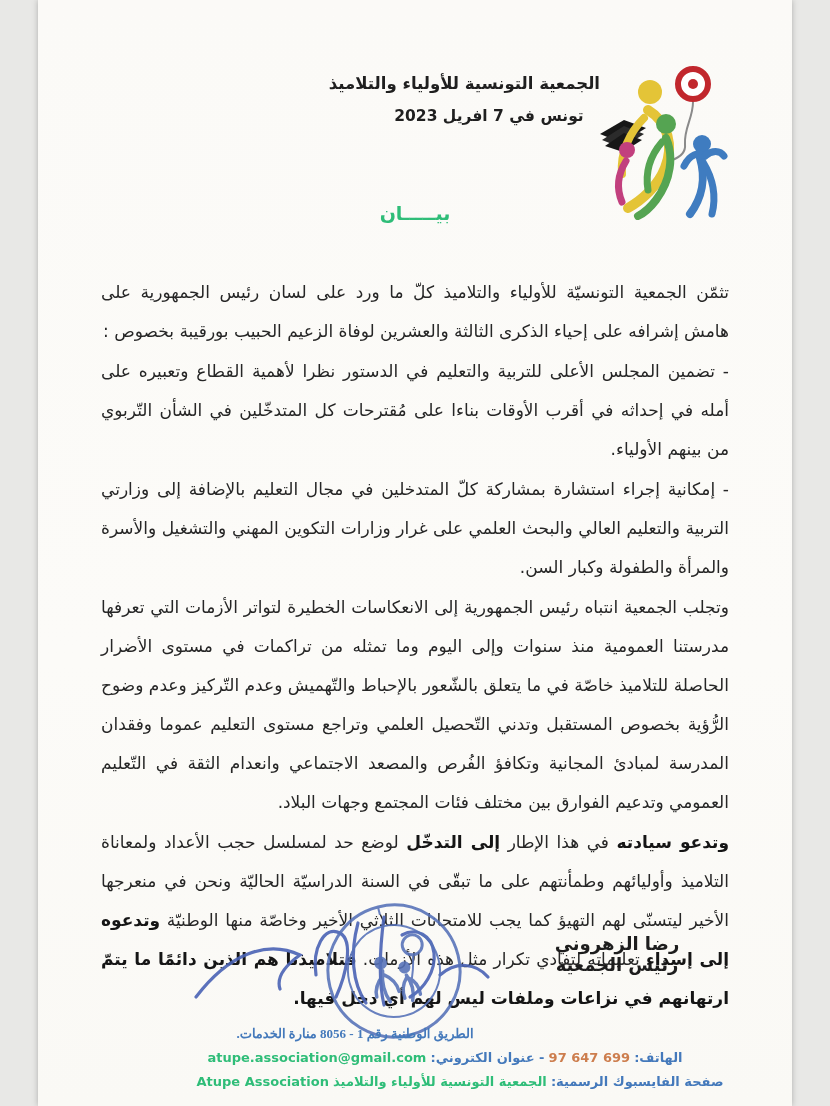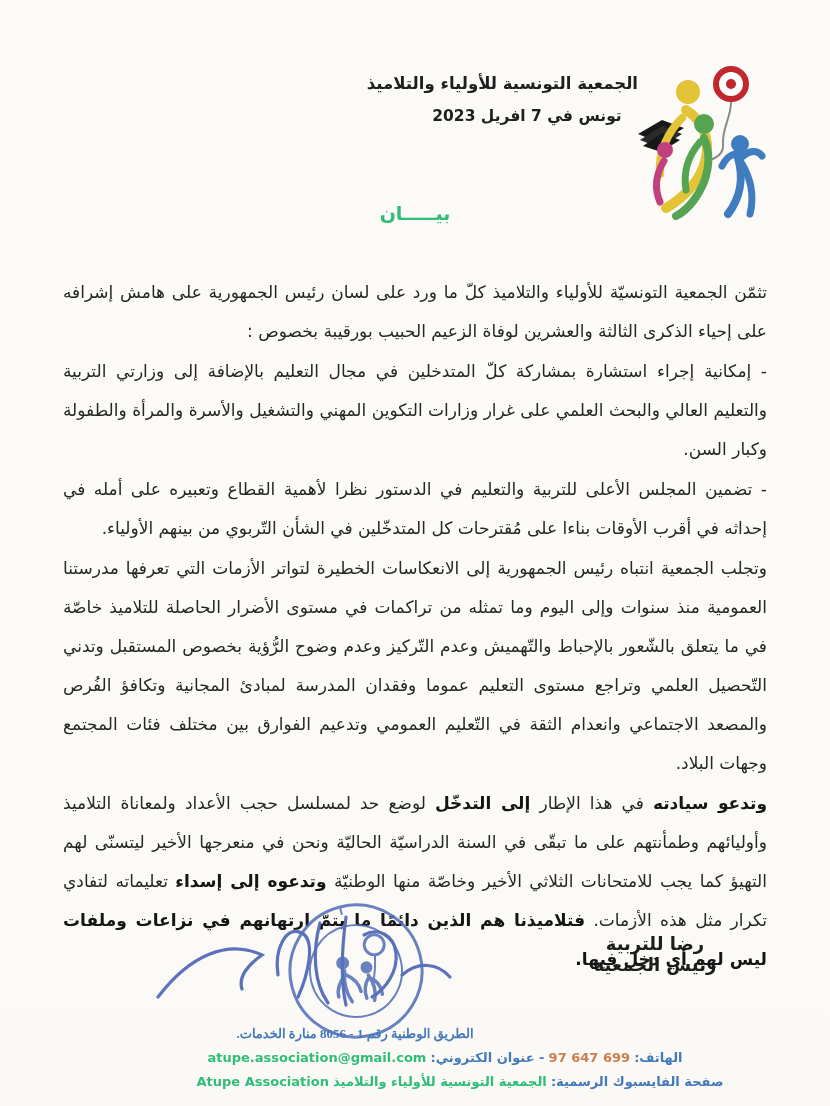--- a/index.html
+++ b/index.html
@@ -1,19 +1,19 @@
 <!DOCTYPE html>
 <html dir="rtl" lang="ar"><head>
 <meta charset="utf-8">
 <style>
   * { margin:0; padding:0; box-sizing:border-box; }
   html,body { background:#e8e8e6; }
   body { font-family:"DejaVu Sans", sans-serif; }
   .page {
-    position:relative; width:830px; height:1106px; margin:0 auto;
+    position:relative; width:754px; height:1106px; margin:0 auto;
     background:linear-gradient(180deg,#fbfaf7 0%, #fcfbf8 60%, #faf9f5 100%);
     overflow:hidden; color:#272727;
     box-shadow:0 0 6px rgba(0,0,0,.25);
   }
   
   .header-text{ position:absolute; top:74px; right:192px; width:222px; text-align:center; }
   .org-name{ font-size:16.5px; font-weight:700; color:#1f1f1f; white-space:nowrap; }
   .date-line{ font-size:15.5px; font-weight:700; color:#1f1f1f; margin-top:14px; }
   .logo{ position:absolute; top:58px; right:42px; width:178px; height:162px; }
   
@@ -80,22 +80,22 @@
     <path d="M112 108 C118 96 126 94 133 98" fill="none" stroke="#3f7cc0" stroke-width="7" stroke-linecap="round"></path>
     <path d="M133 98 C140 92 148 92 152 98" fill="none" stroke="#3f7cc0" stroke-width="7" stroke-linecap="round"></path>
     <path d="M128 100 C134 120 130 140 118 156" fill="none" stroke="#3f7cc0" stroke-width="8" stroke-linecap="round"></path>
     <path d="M131 104 C142 122 144 140 140 156" fill="none" stroke="#3f7cc0" stroke-width="7" stroke-linecap="round"></path>
   </svg>
 
   <div class="doc-title">بيـــــان</div>
 
   <div class="body-block">
     <p>تثمّن الجمعية التونسيّة للأولياء والتلاميذ كلّ ما ورد على لسان رئيس الجمهورية على هامش إشرافه على إحياء الذكرى الثالثة والعشرين لوفاة الزعيم الحبيب بورقيبة بخصوص :</p>
+    <p>- تضمين المجلس الأعلى للتربية والتعليم في الدستور نظرا لأهمية القطاع وتعبيره على أمله في إحداثه في أقرب الأوقات بناءا على مُقترحات كل المتدخّلين في الشأن التّربوي من بينهم الأولياء.</p>
     <p>- إمكانية إجراء استشارة بمشاركة كلّ المتدخلين في مجال التعليم بالإضافة إلى وزارتي التربية والتعليم العالي والبحث العلمي على غرار وزارات التكوين المهني والتشغيل والأسرة والمرأة والطفولة وكبار السن.</p>
-    <p>- تضمين المجلس الأعلى للتربية والتعليم في الدستور نظرا لأهمية القطاع وتعبيره على أمله في إحداثه في أقرب الأوقات بناءا على مُقترحات كل المتدخّلين في الشأن التّربوي من بينهم الأولياء.</p>
     <p>وتجلب الجمعية انتباه رئيس الجمهورية إلى الانعكاسات الخطيرة لتواتر الأزمات التي تعرفها مدرستنا العمومية منذ سنوات وإلى اليوم وما تمثله من تراكمات في مستوى الأضرار الحاصلة للتلاميذ خاصّة في ما يتعلق بالشّعور بالإحباط والتّهميش وعدم التّركيز وعدم وضوح الرُّؤية بخصوص المستقبل وتدني التّحصيل العلمي وتراجع مستوى التعليم عموما وفقدان المدرسة لمبادئ المجانية وتكافؤ الفُرص والمصعد الاجتماعي وانعدام الثقة في التّعليم العمومي وتدعيم الفوارق بين مختلف فئات المجتمع وجهات البلاد.</p>
     <p class="closing"><span class="b">وتدعو سيادته</span><span> في هذا الإطار </span><span class="b">إلى التدخّل</span><span> لوضع حد لمسلسل حجب الأعداد ولمعاناة التلاميذ وأوليائهم وطمأنتهم على ما تبقّى في السنة الدراسيّة الحاليّة ونحن في منعرجها الأخير ليتسنّى لهم التهيؤ كما يجب للامتحانات الثلاثي الأخير وخاصّة منها الوطنيّة </span><span class="b">وتدعوه إلى إسداء</span><span> تعليماته لتفادي تكرار مثل هذه الأزمات. </span><span class="b">فتلاميذنا هم الذين دائمًا ما يتمّ ارتهانهم في نزاعات وملفات ليس لهم أي دخل فيها.</span></p>
   </div>
 
   <svg class="handsig" viewBox="0 0 310 120" aria-hidden="true">
     <g fill="none" stroke="#4a63b5" stroke-width="3.2" stroke-linecap="round">
       <path d="M8 92 C40 50 78 34 112 50 C98 60 88 72 92 84"></path>
       <path d="M128 70 C124 44 136 20 152 28 C166 36 158 70 148 92"></path>
       <path d="M170 18 C162 48 164 78 178 98"></path>
       <path d="M196 12 C192 42 190 74 196 100"></path>
@@ -119,21 +119,21 @@
       <circle cx="97" cy="52" r="10" stroke-width="3"></circle>
       <path d="M95 63 C93 74 90 82 86 90" stroke-width="2"></path>
       <circle cx="62" cy="62" r="6.5" fill="#5571b8" stroke="none"></circle>
       <path d="M62 70 C58 82 58 92 62 102 M62 74 C54 80 50 86 50 94 M62 74 C70 80 73 86 73 94" stroke-width="3.5"></path>
       <circle cx="84" cy="72" r="6" fill="#5571b8" stroke="none"></circle>
       <path d="M84 80 C88 90 88 98 84 106 M84 82 C78 88 76 94 77 102 M84 82 C92 88 94 94 93 102" stroke-width="3.5"></path>
     </g>
   </svg>
 
   <div class="sig-block">
-    <div class="sig-name">رضا للتربية</div>
+    <div class="sig-name">رضا الزهروني</div>
     <div class="sig-title">رئيس الجمعية</div>
   </div>
 
   <div class="footer">
     <div class="f-line addr f-blue">الطريق الوطنية رقم 1 - 8056 منارة الخدمات.</div>
     <div class="f-line line2">
       <span class="f-blue">الهاتف:</span>
       <span class="f-phone num">97 647 699</span>
       <span class="f-blue">- عنوان الكتروني:</span>
       <span class="f-green num">atupe.association@gmail.com</span>

